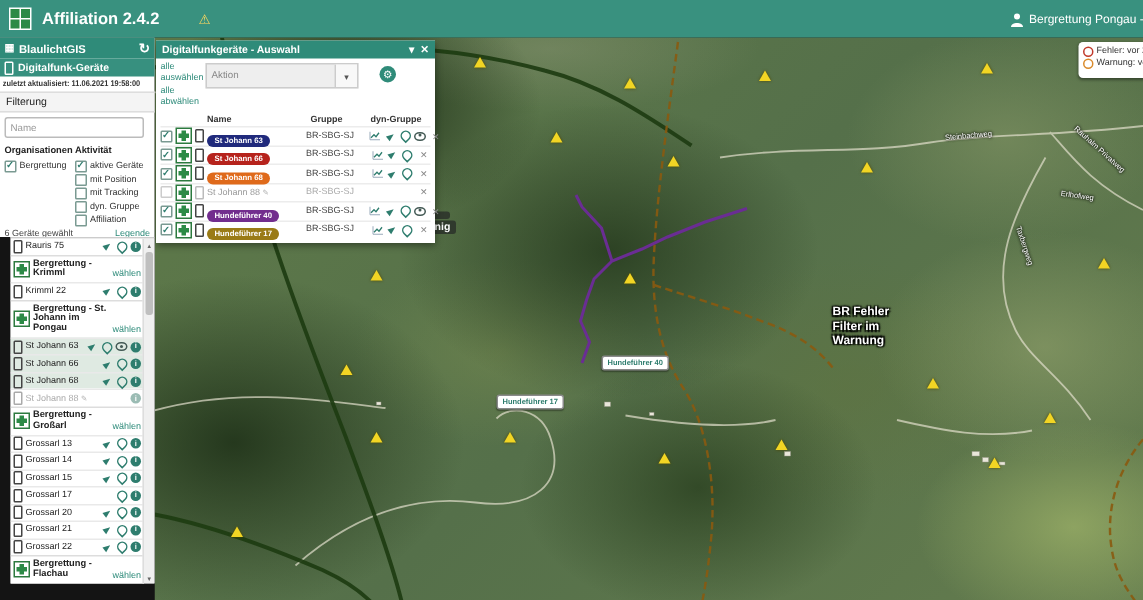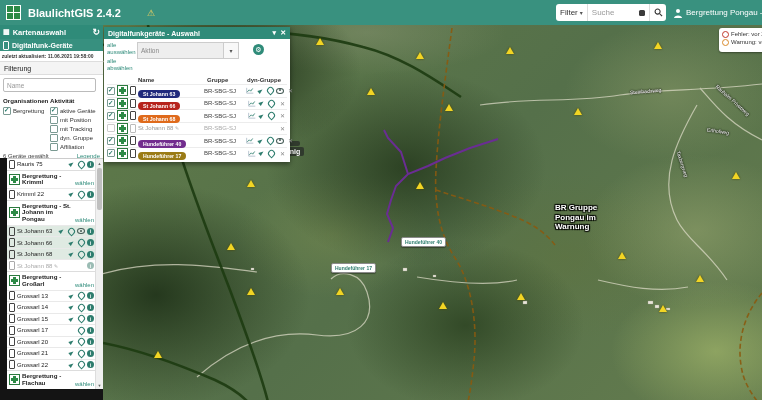--- a/index.html
+++ b/index.html
@@ -166,22 +166,22 @@
         <rect x="300" y="243" width="4" height="3"></rect>
         <rect x="330" y="250" width="3" height="2"></rect>
         <rect x="148" y="243" width="3" height="2"></rect>
       </g>
     </svg>
 
     <div class="darksliver" style="left:147px;top:116px;width:50px;height:5px;"></div>
     <div class="darklbl" style="left:145px;top:122px;">am Hochkönig</div>
 
     <div class="brlabel" style="left:452px;top:178px;">
-      <span style="display:block">BR Gruppe</span>
-      <span style="display:block">Pongau im</span>
+      <span style="display:block">BR Fehler</span>
+      <span style="display:block">Filter im</span>
       <span style="display:block">Warnung</span>
     </div>
   <div class="tri" style="left: 213px; top: 13px;"></div>
       <div class="tri" style="left: 313px; top: 27px;"></div>
       <div class="tri" style="left: 403px; top: 22px;"></div>
       <div class="tri" style="left: 551px; top: 17px;"></div>
       <div class="tri" style="left: 634px; top: 12px;"></div>
       <div class="tri" style="left: 264px; top: 63px;"></div>
       <div class="tri" style="left: 342px; top: 79px;"></div>
       <div class="tri" style="left: 471px; top: 83px;"></div>
@@ -372,21 +372,21 @@
             </span>
           <span class="xic">✕</span>
         </span>
       </div>
     </div>
   </div>
 
   <div id="sideTop">
     <div class="bar1">
       <span class="mapic">▦</span>
-      <span>Kartenauswahl</span>
+      <span>BlaulichtGIS</span>
       <span class="spacer"></span>
       <span class="refresh">↻</span>
     </div>
     <div class="bar2">
       <span class="phic"></span>
       <span>Digitalfunk-Geräte</span>
     </div>
     <div class="updated">zuletzt aktualisiert: 11.06.2021 19:58:00</div>
     <div class="filterbar">
       <span>Filterung</span>
@@ -612,37 +612,23 @@
     </div>
   </div>
 
   <div id="topbar">
     <div class="applogo">
         <i class="q1"></i>
         <i class="q2"></i>
         <i class="q3"></i>
         <i class="q4"></i>
       </div>
-    <div class="apptitle">BlaulichtGIS 2.4.2</div>
+    <div class="apptitle">Affiliation 2.4.2</div>
     <div class="warn">
       <span class="tri-glyph">⚠</span>
-    </div>
-    <div class="searchbox">
-      <span class="fbtn">
-        <span>Filter</span>
-        <span class="car">▾</span>
-      </span>
-      <span class="sinput">Suche</span>
-      <span class="sqicon"></span>
-      <span class="magwrap">
-        <svg width="9" height="9" viewBox="0 0 10 10">
-            <circle cx="4" cy="4" r="2.8" fill="none" stroke="#333" stroke-width="1.2"></circle>
-            <path d="M6.2,6.2 L9,9" stroke="#333" stroke-width="1.2"></path>
-          </svg>
-      </span>
     </div>
     <div class="userbox">
       <svg width="10" height="10" viewBox="0 0 10 10">
           <circle cx="5" cy="3" r="2" fill="#fff"></circle>
           <path d="M1,10 C1,6.5 9,6.5 9,10 Z" fill="#fff"></path>
         </svg>
       <span>Bergrettung Pongau - Be</span>
     </div>
   </div>
 

